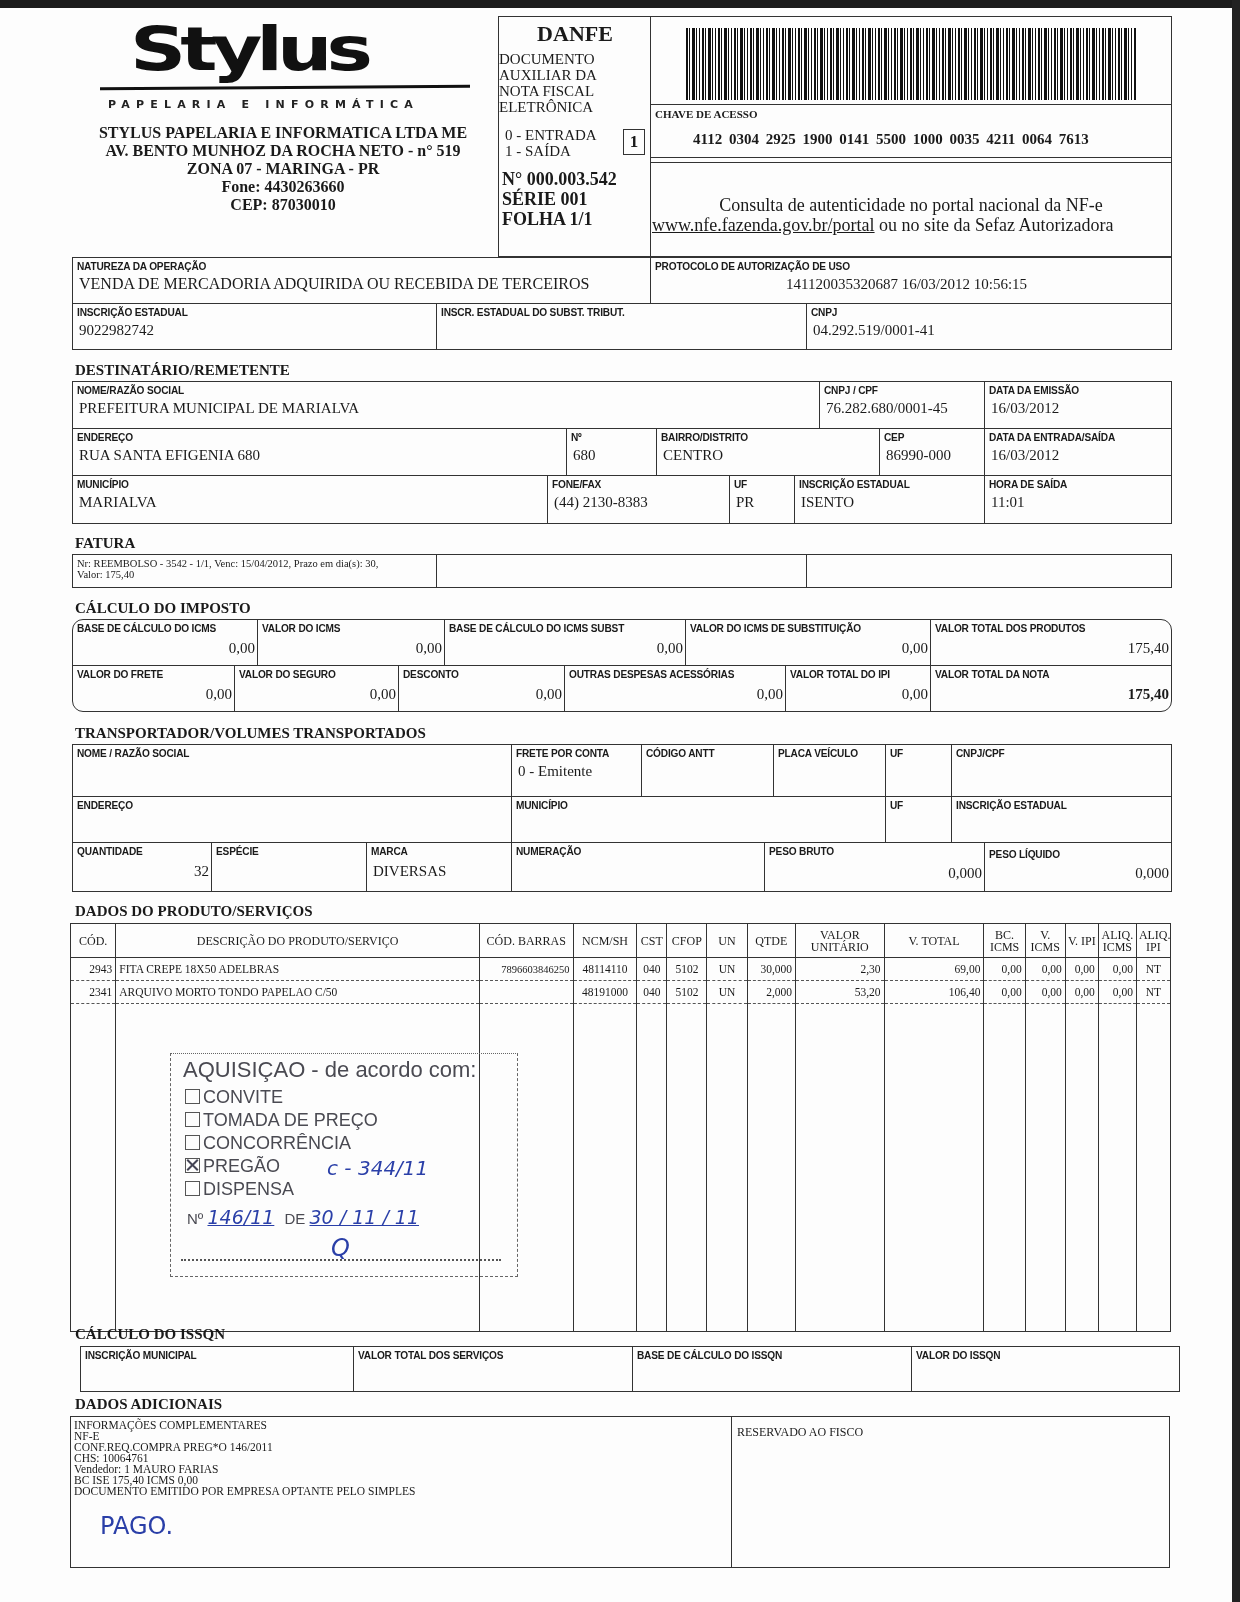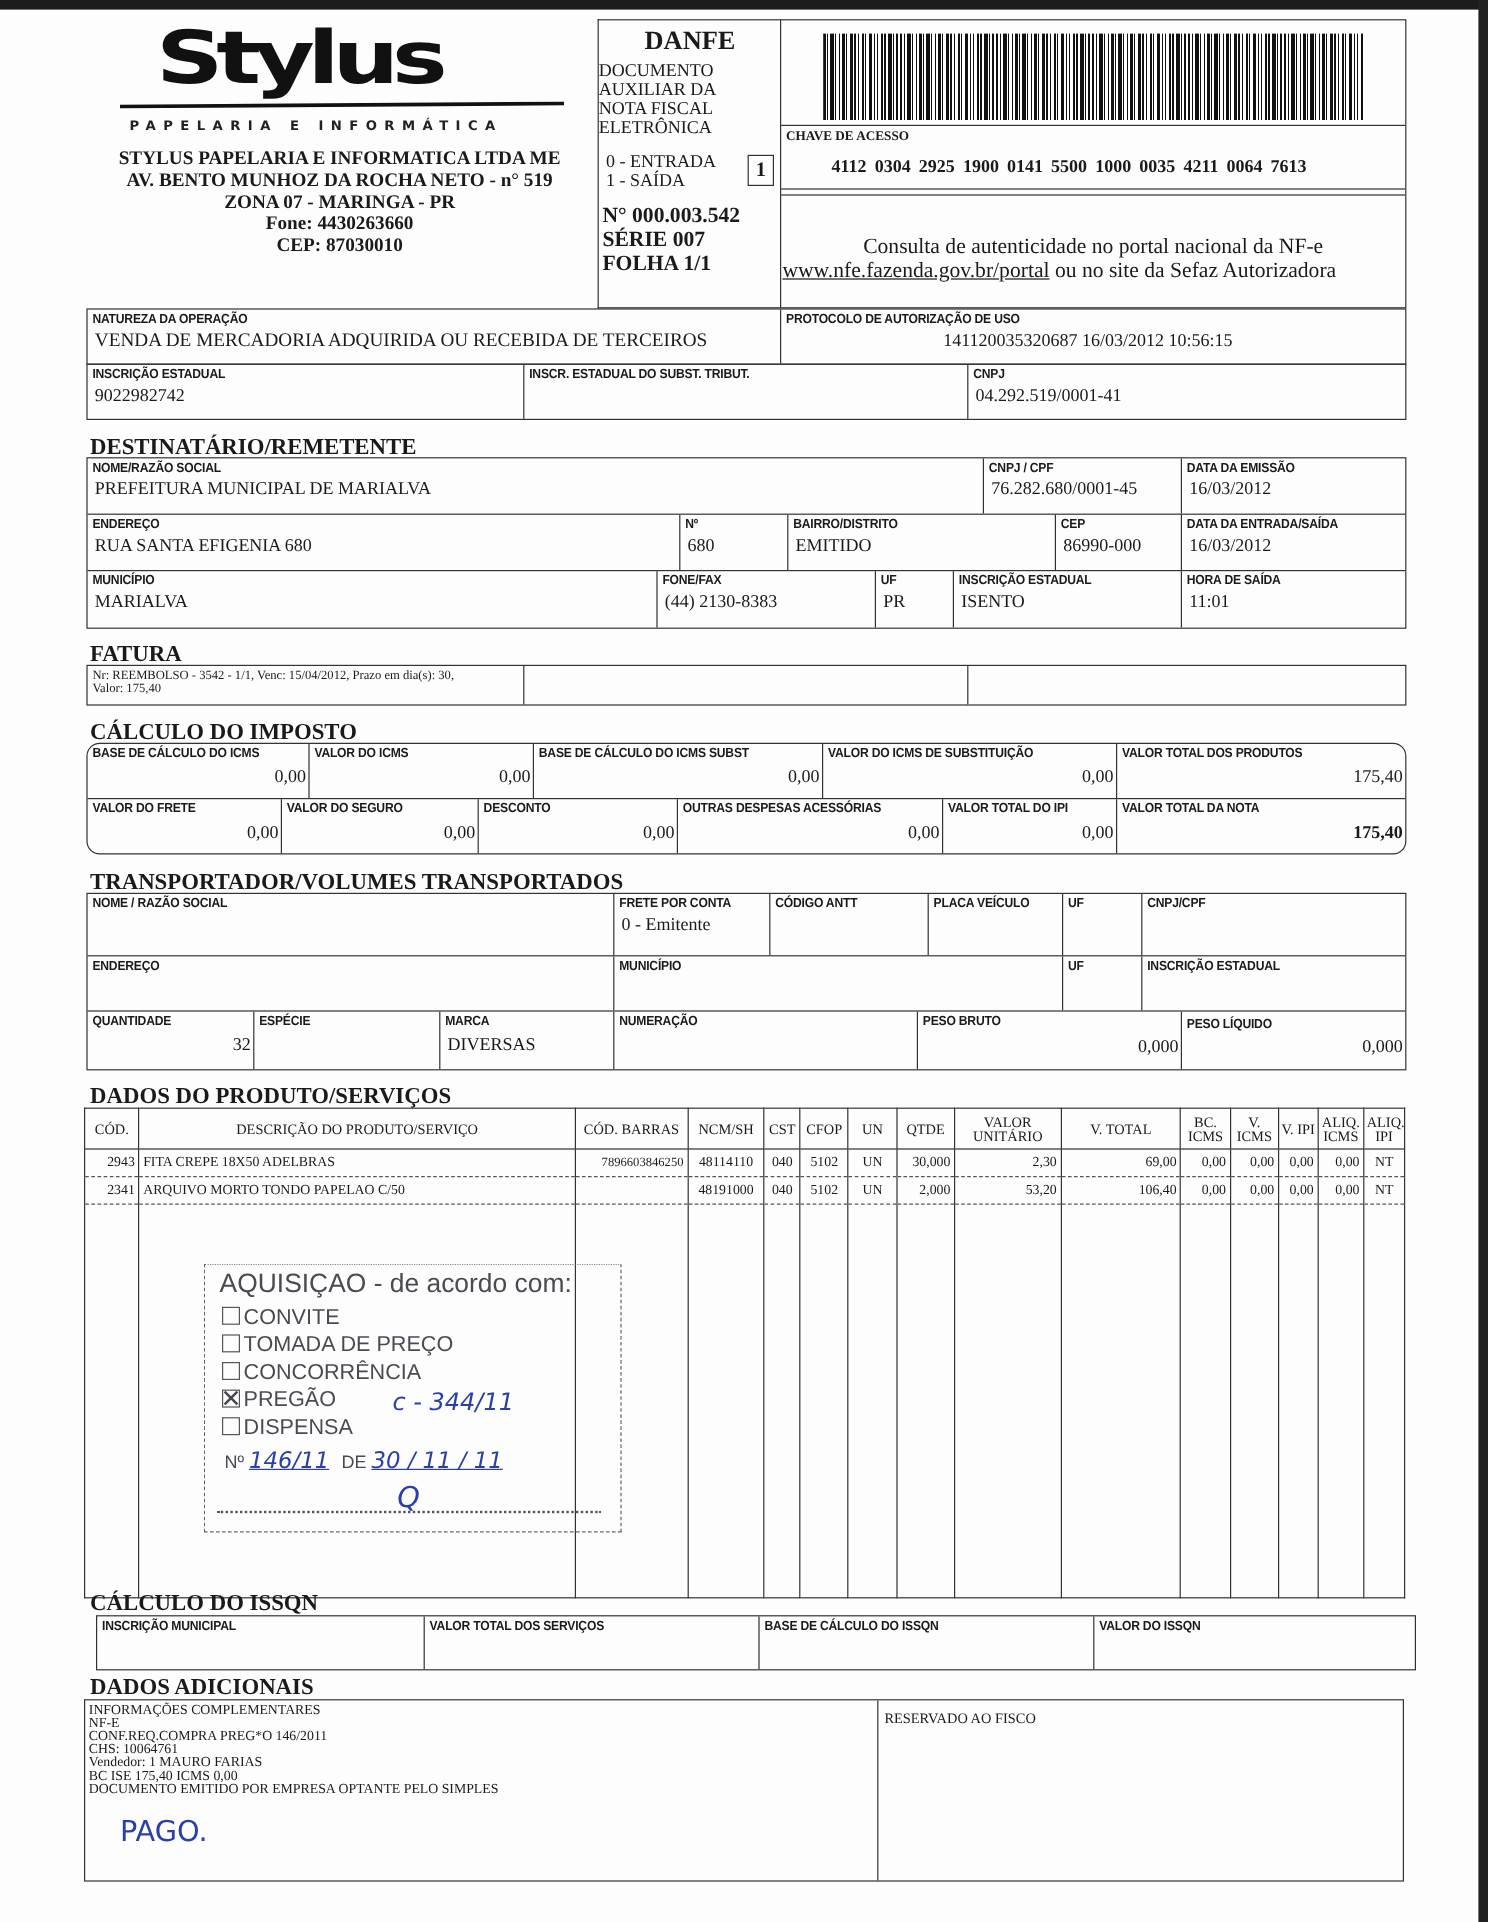--- a/index.html
+++ b/index.html
@@ -7,21 +7,21 @@
        font-family:"Liberation Serif","DejaVu Serif",serif;color:#1a1a1a;}
   .scan-top{position:absolute;left:0;top:0;width:1240px;height:8px;background:#1c1c1c;}
   .scan-right{position:absolute;right:0;top:0;width:8px;height:1602px;background:#222;}
   .abs{position:absolute;}
   .box{position:absolute;border:1.3px solid #333;box-sizing:border-box;}
   .cell{position:absolute;box-sizing:border-box;border-right:1.3px solid #333;}
   .lbl{position:absolute;left:4px;top:2px;font-size:11px;font-weight:bold;letter-spacing:-0.2px;
        font-family:"Liberation Sans Narrow","Liberation Sans",sans-serif;transform:scaleX(0.92);transform-origin:left top;white-space:nowrap;}
   .val{position:absolute;left:6px;top:20px;font-size:15px;white-space:nowrap;}
   .valr{position:absolute;right:2px;top:20px;font-size:15px;white-space:nowrap;}
-  .sec{position:absolute;font-weight:bold;font-size:19px;left:75px;white-space:nowrap;}
+  .sec{position:absolute;font-weight:bold;font-size:15px;left:75px;white-space:nowrap;}
   .hline{position:absolute;height:0;border-top:1.3px solid #333;}
   
   .logo{position:absolute;left:130px;top:14px;font-family:"DejaVu Sans",sans-serif;font-weight:bold;
         font-size:78px;letter-spacing:-6px;color:#111;transform:scaleY(0.78);transform-origin:left top;}
   .logo-line{position:absolute;left:100px;top:86px;width:370px;height:3px;background:#111;transform:rotate(-0.4deg);}
   .logo-sub{position:absolute;left:108px;top:98px;font-family:"DejaVu Sans",sans-serif;font-weight:bold;font-size:11px;letter-spacing:6.2px;color:#222;}
   .emit{position:absolute;left:68px;width:430px;text-align:center;font-weight:bold;font-size:16px;line-height:18px;}
   .barcode{position:absolute;left:686px;top:28px;width:450px;height:72px;
      background:repeating-linear-gradient(90deg,#111 0 2px,#fff 2px 3px,#111 3px 4px,#fff 4px 6px,#111 6px 9px,#fff 9px 10px,#111 10px 11px,#fff 11px 13px,#111 13px 14px,#fff 14px 16px);}
   table.prod{position:absolute;left:70px;top:923px;width:1101px;border-collapse:collapse;table-layout:fixed;font-size:11.5px;}
@@ -64,21 +64,21 @@
     <div>NOTA FISCAL</div>
     <div>ELETRÔNICA</div>
   </div>
   <div class="abs" style="left:6px;top:110px;font-size:15px;line-height:16px;">
     <div>0 - ENTRADA</div>
     <div>1 - SAÍDA</div>
   </div>
   <div class="abs" style="left:124px;top:112px;width:20px;height:24px;border:1.3px solid #333;text-align:center;font-weight:bold;font-size:17px;line-height:24px;">1</div>
   <div class="abs" style="left:3px;top:152px;font-weight:bold;font-size:18px;line-height:20px;">
     <div>N° 000.003.542</div>
-    <div>SÉRIE 007</div>
+    <div>SÉRIE 001</div>
     <div>FOLHA 1/1</div>
   </div>
 </div>
 
 <div class="box" style="left:650px;top:16px;width:522px;height:241px;">
   <div class="hline" style="left:0;width:520px;top:87px;"></div>
   <div class="hline" style="left:0;width:520px;top:140px;"></div>
   <div class="hline" style="left:0;width:520px;top:145px;"></div>
   <div class="abs" style="left:4px;top:91px;font-size:11px;font-weight:bold;">CHAVE DE ACESSO</div>
   <div class="abs" style="left:42px;top:114px;font-size:15px;font-weight:bold;word-spacing:3px;">4112 0304 2925 1900 0141 5500 1000 0035 4211 0064 7613</div>
@@ -134,21 +134,21 @@
   <div class="cell" style="left:0;top:47px;width:494px;height:46px;">
     <div class="lbl">ENDEREÇO</div>
     <div class="val" style="top:18px;">RUA SANTA EFIGENIA 680</div>
   </div>
   <div class="cell" style="left:494px;top:47px;width:90px;height:46px;">
     <div class="lbl">Nº</div>
     <div class="val" style="top:18px;">680</div>
   </div>
   <div class="cell" style="left:584px;top:47px;width:223px;height:46px;">
     <div class="lbl">BAIRRO/DISTRITO</div>
-    <div class="val" style="top:18px;">EMITIDO</div>
+    <div class="val" style="top:18px;">CENTRO</div>
   </div>
   <div class="cell" style="left:807px;top:47px;width:105px;height:46px;">
     <div class="lbl">CEP</div>
     <div class="val" style="top:18px;">86990-000</div>
   </div>
   <div class="abs" style="left:912px;top:47px;width:186px;height:46px;">
     <div class="lbl">DATA DA ENTRADA/SAÍDA</div>
     <div class="val" style="top:18px;">16/03/2012</div>
   </div>
 

